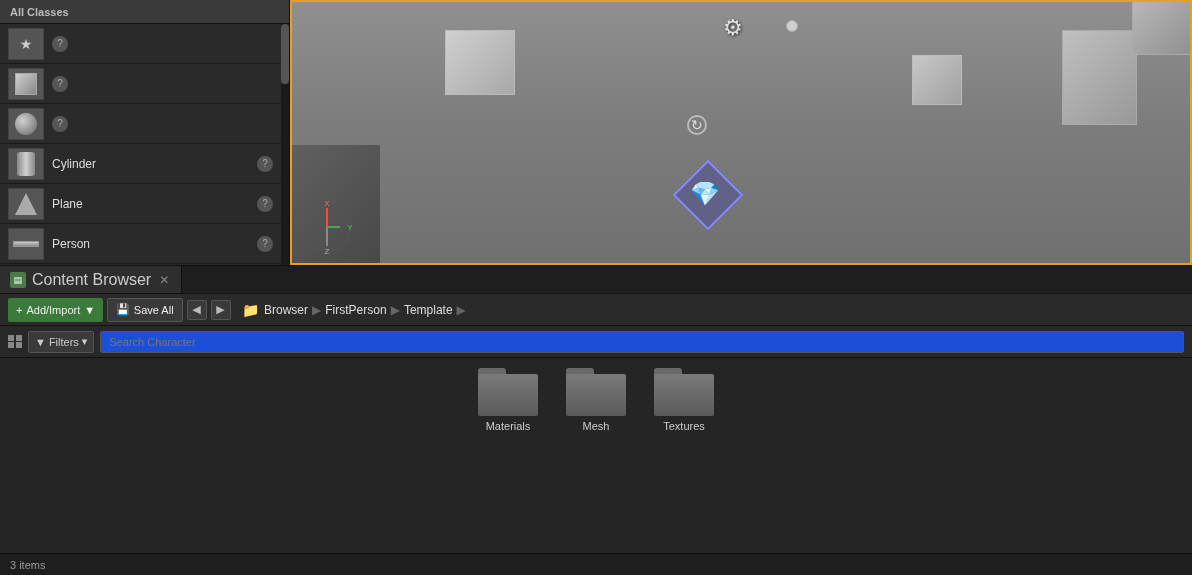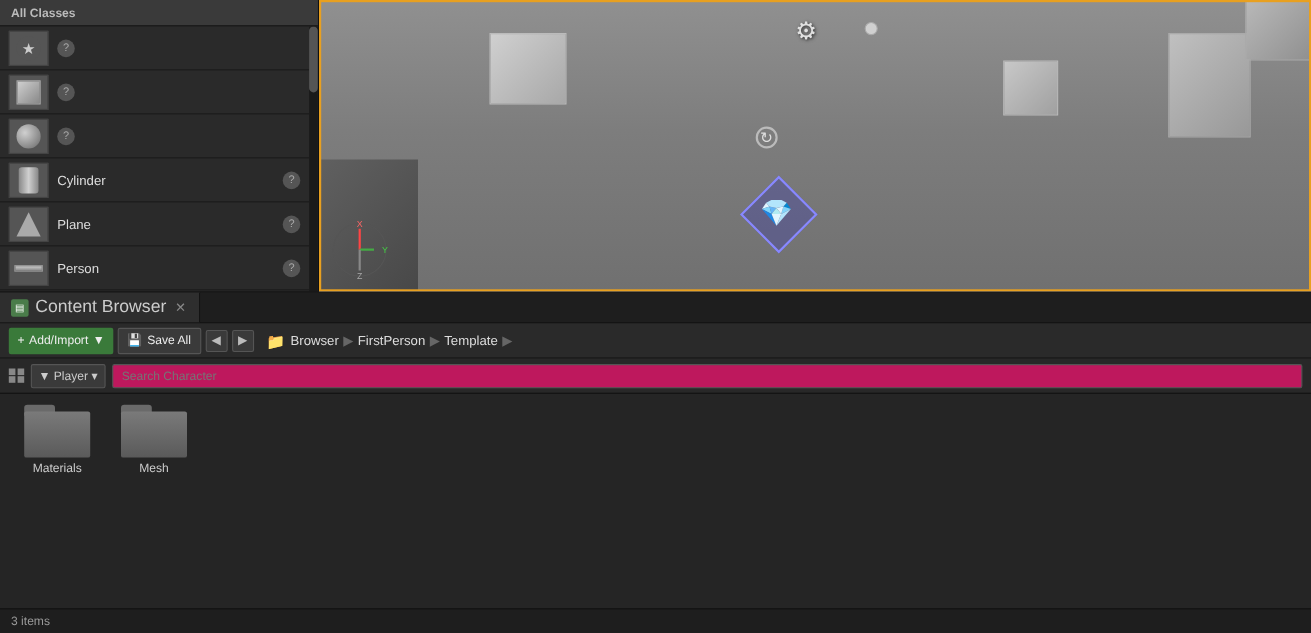--- a/index.html
+++ b/index.html
@@ -402,38 +402,39 @@
       padding: 2px 6px;
       cursor: pointer;
       font-size: 11px;
       gap: 3px;
       height: 22px;
       border-radius: 2px;
     }
 
     .search-input {
       flex: 1;
-      background: #be185d;
+      background: #1d4ed8;
       border: 1px solid #555;
       color: #ddd;
       padding: 2px 8px;
       font-size: 11px;
       height: 22px;
       border-radius: 2px;
       outline: none;
     }
 
     
     .cb-content {
       flex: 1;
       padding: 10px 16px;
       display: flex;
       gap: 16px;
       align-items: flex-start;
       flex-wrap: wrap;
+      justify-content: center;
     }
 
     .folder-item {
       display: flex;
       flex-direction: column;
       align-items: center;
       gap: 4px;
       cursor: pointer;
       width: 72px;
     }
@@ -720,21 +721,21 @@
     <div class="filter-grid-btn">
       <div class="grid-icon">
         <div class="grid-cell"></div>
         <div class="grid-cell"></div>
         <div class="grid-cell"></div>
         <div class="grid-cell"></div>
       </div>
     </div>
     <button class="filters-btn">
       <span>▼</span>
-      <span>Player</span>
+      <span>Filters</span>
       <span>▾</span>
     </button>
     <input class="search-input" type="text" placeholder="Search Character" style="">
   </div>
 
   <div class="cb-content">
 
     <div class="folder-item">
       <div class="folder-icon">
         <div class="folder-tab"></div>
@@ -744,20 +745,27 @@
     </div>
 
     <div class="folder-item">
       <div class="folder-icon">
         <div class="folder-tab"></div>
         <div class="folder-body"></div>
       </div>
       <span class="folder-label">Mesh</span>
     </div>
 
+    <div class="folder-item">
+      <div class="folder-icon">
+        <div class="folder-tab"></div>
+        <div class="folder-body"></div>
+      </div>
+      <span class="folder-label">Textures</span>
+    </div>
 
   </div>
 
   <div class="status-bar">
     <span>3 items</span>
   </div>
 
 </div>
 
 </body></html>

